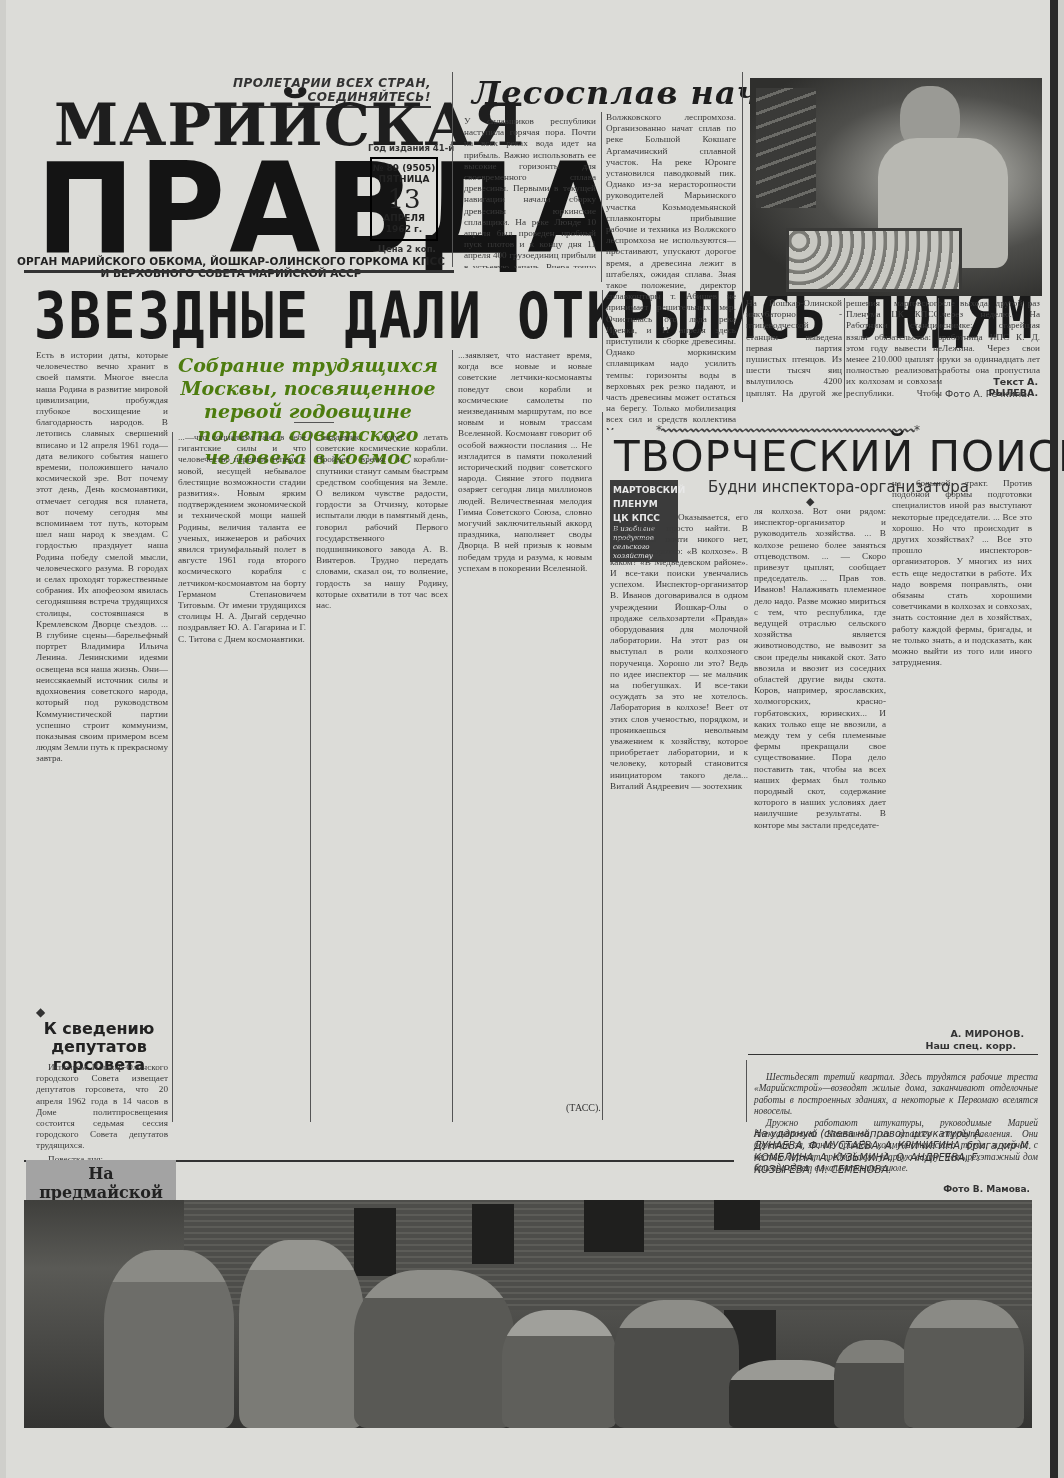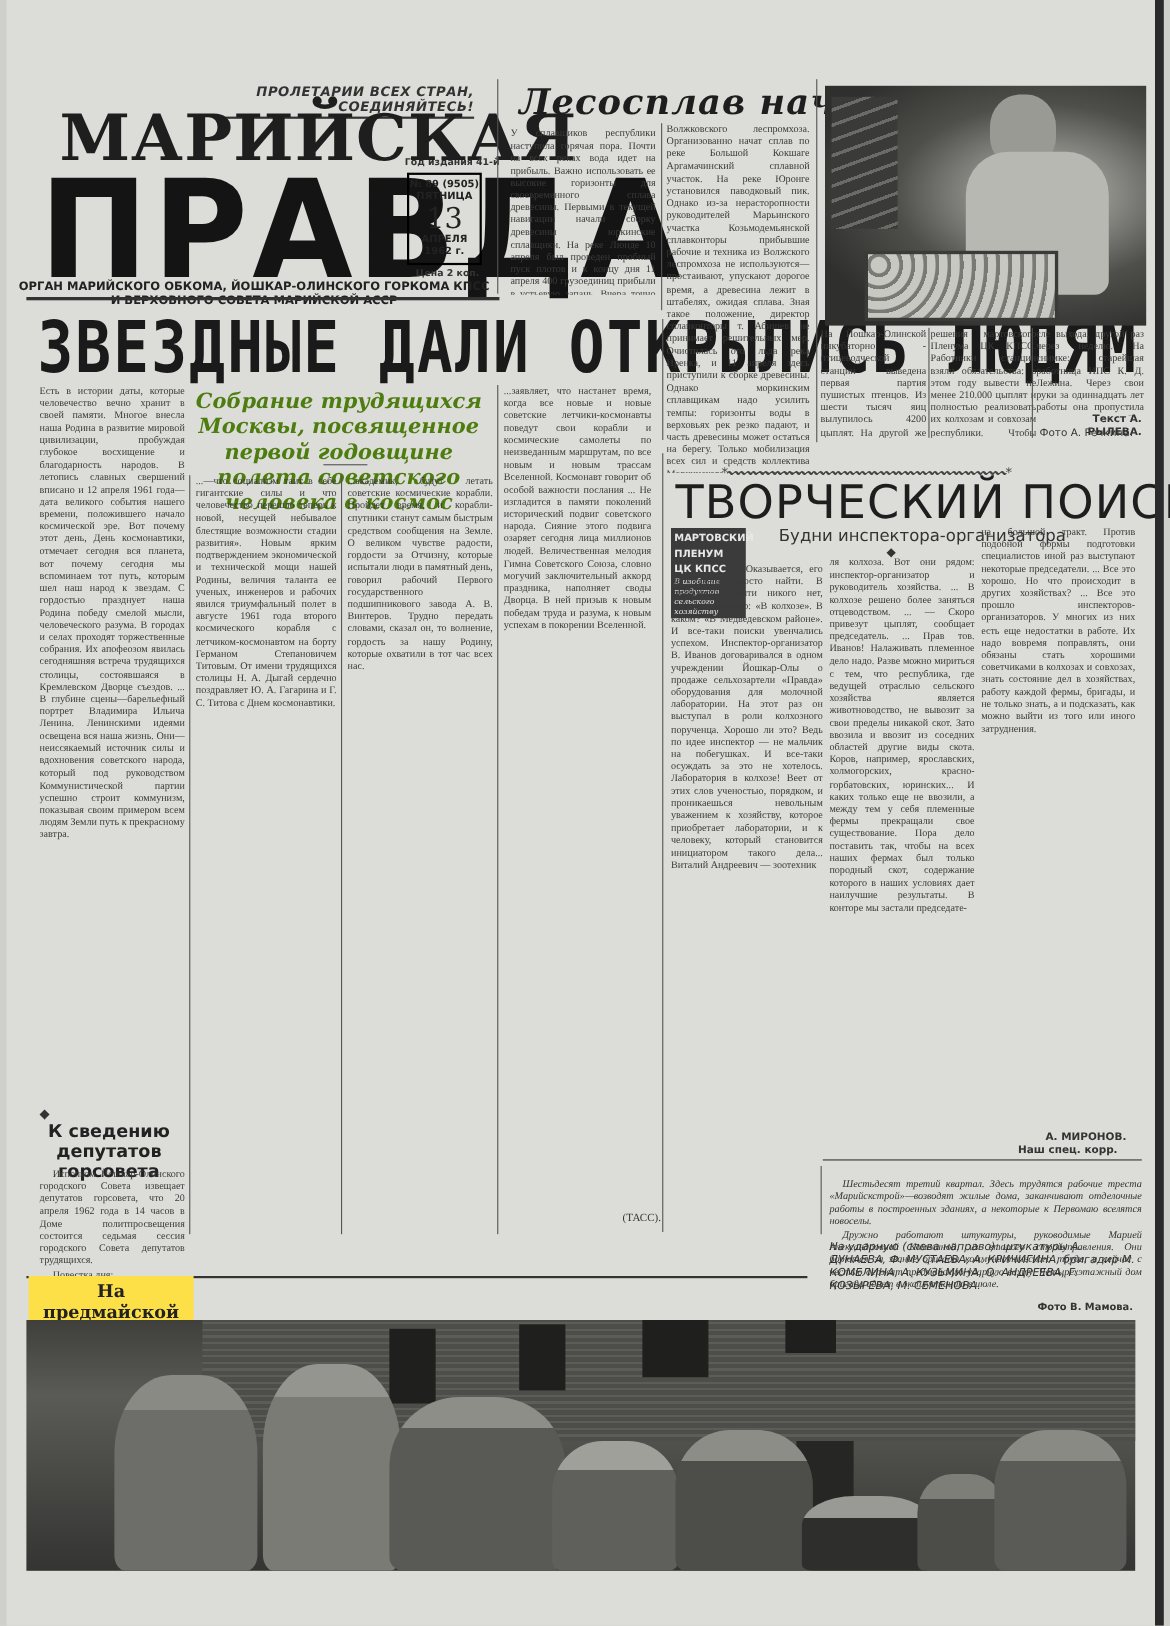--- a/index.html
+++ b/index.html
@@ -23,21 +23,21 @@
   .tvorch{font-family:"DejaVu Sans",sans-serif;font-size:42px;letter-spacing:1px;color:#1e1e1e;white-space:nowrap;}
   .budni{font-family:"DejaVu Sans",sans-serif;font-size:15px;color:#333;}
   .small-h{font-family:"DejaVu Sans",sans-serif;font-weight:bold;font-size:16px;line-height:18px;text-align:center;color:#222;}
   .photo{position:absolute;overflow:hidden;}
   .sig{font-family:"DejaVu Sans",sans-serif;font-weight:bold;font-size:9.5px;text-align:right;color:#333;}
   .caption-it{font-family:"Liberation Serif",serif;font-style:italic;font-size:9.3px;line-height:11.4px;color:#333;text-align:justify;}
   .caption-it p{margin:0;text-indent:12px;}
   .names{font-family:"DejaVu Sans",sans-serif;font-style:italic;font-size:10px;line-height:12px;color:#333;}
   .badge{position:absolute;background:#3b3b3b;color:#e8e8e8;font-family:"DejaVu Sans",sans-serif;font-weight:bold;font-size:11px;line-height:14px;padding:3px;}
   .wave{font-family:"DejaVu Sans",sans-serif;color:#444;font-size:12px;letter-spacing:-1px;white-space:nowrap;overflow:hidden;}
-  .pred-box{background:#fde047;}
+  .pred-box{background:#a3a3a3;}
 </style>
 </head>
 <body>
 
 <div class="page">
 
   <div class="abs motto" style="left:190px;top:76px;width:235px;text-align:right;">ПРОЛЕТАРИИ ВСЕХ СТРАН, СОЕДИНЯЙТЕСЬ!</div>
   <div class="abs title1" style="left:48px;top:96px;">МАРИЙСКАЯ</div>
   <div class="abs title2" style="left:30px;top:156px;">ПРАВДА</div>
   <div class="abs" style="left:362px;top:143px;font-family:'DejaVu Sans',sans-serif;font-weight:bold;font-size:8.5px;color:#333;">Год издания 41-й</div>

